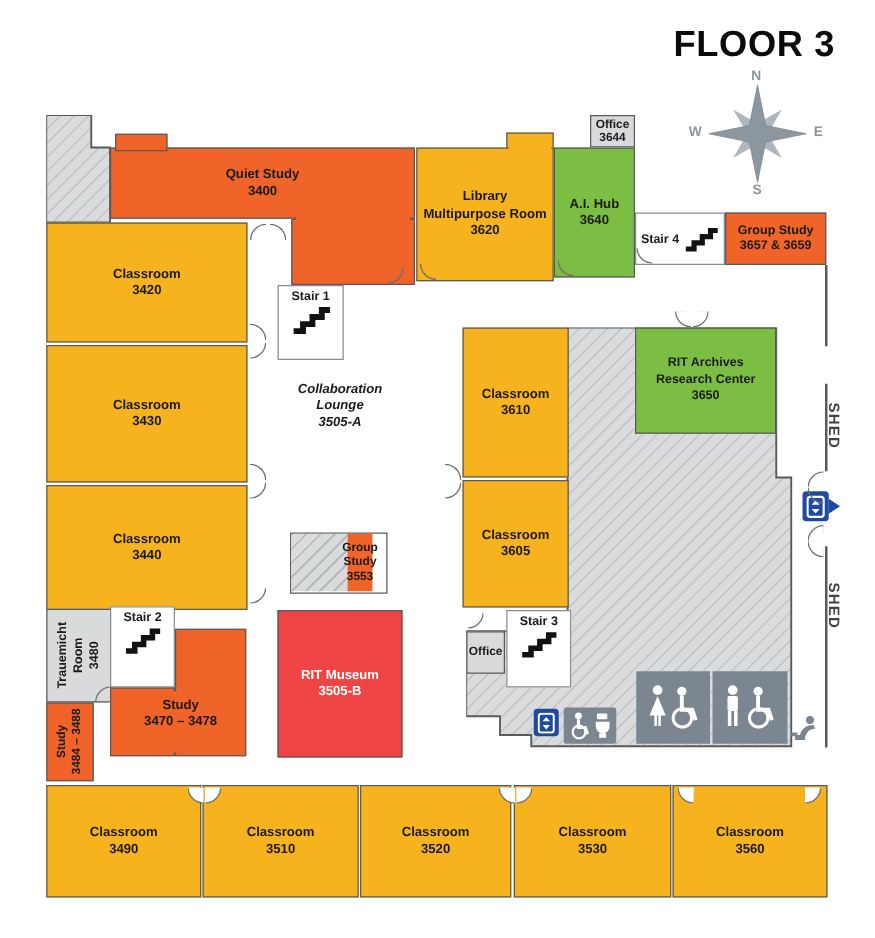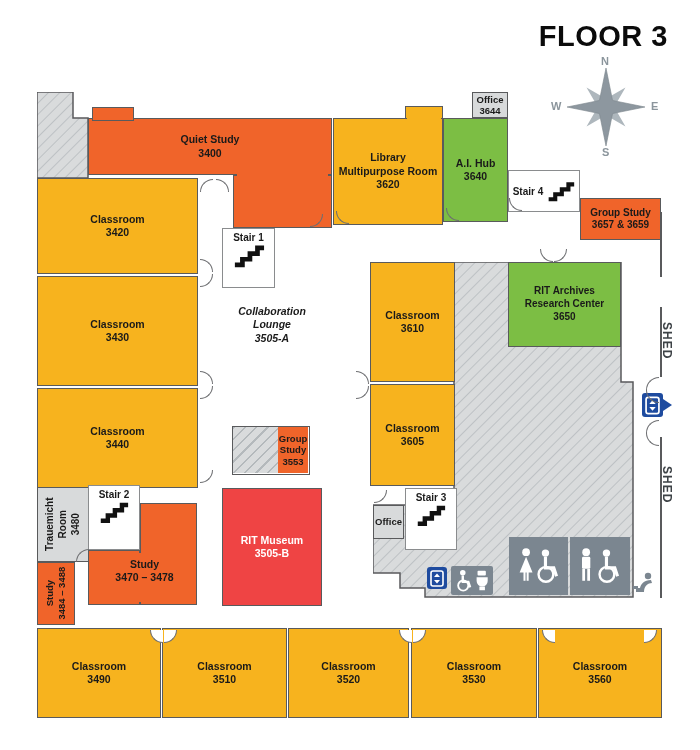--- a/index.html
+++ b/index.html
@@ -119,21 +119,21 @@
         <span>3644</span>
       </div>
   </div>
 
   <div class="room whitebox" style="left:508px;top:170px;width:72px;height:42px;border-color:#8a8c8e;flex-direction:row;gap:4px;">
     <span class="stairlabel">Stair 4</span>
     <svg width="28" height="22" viewBox="0 0 34 26">
         <polyline points="2,23 10,23 10,17 18,17 18,11 26,11 26,5 33,5" fill="none" stroke="#111" stroke-width="5"></polyline>
       </svg>
   </div>
-  <div class="room orange small" style="left:580px;top:170px;width:81px;height:42px;margin-top:28px;">
+  <div class="room orange small" style="left:580px;top:170px;width:81px;height:42px;">
     <div class="lbl" style="font-size:10px;">
         <span>Group Study</span>
         <span>3657 &amp; 3659</span>
       </div>
   </div>
 
   <div class="room whitebox stairbox" style="left:222px;top:228px;width:53px;height:60px;">
     <span class="stairlabel">Stair 1</span>
     <svg width="32" height="25" viewBox="0 0 34 26">
         <polyline points="2,23 10,23 10,17 18,17 18,11 26,11 26,5 33,5" fill="none" stroke="#111" stroke-width="5"></polyline>
@@ -143,21 +143,21 @@
   <div class="abs" style="left:217px;top:305px;width:110px;font-style:italic;">
     <div class="lbl">
         <span>Collaboration</span>
         <span>Lounge</span>
         <span>3505-A</span>
       </div>
   </div>
 
   <div class="room" style="left:232px;top:426px;width:78px;height:49px;padding:0;">
     <div class="abs hatchcss" style="left:0;top:0;width:45px;height:46px;"></div>
-    <div class="abs orange small" style="left:45px;top:0;width:30px;height:46px;display:flex;align-items:center;justify-content:center;">
+    <div class="abs orange small" style="left:45px;top:0;width:20px;height:46px;display:flex;align-items:center;justify-content:center;">
       <div class="lbl" style="font-size:9.5px;">
           <span>Group</span>
           <span>Study</span>
           <span>3553</span>
         </div>
     </div>
   </div>
 
   <div class="room purple" style="left:222px;top:488px;width:100px;height:118px;">
     <div class="lbl white-text">

